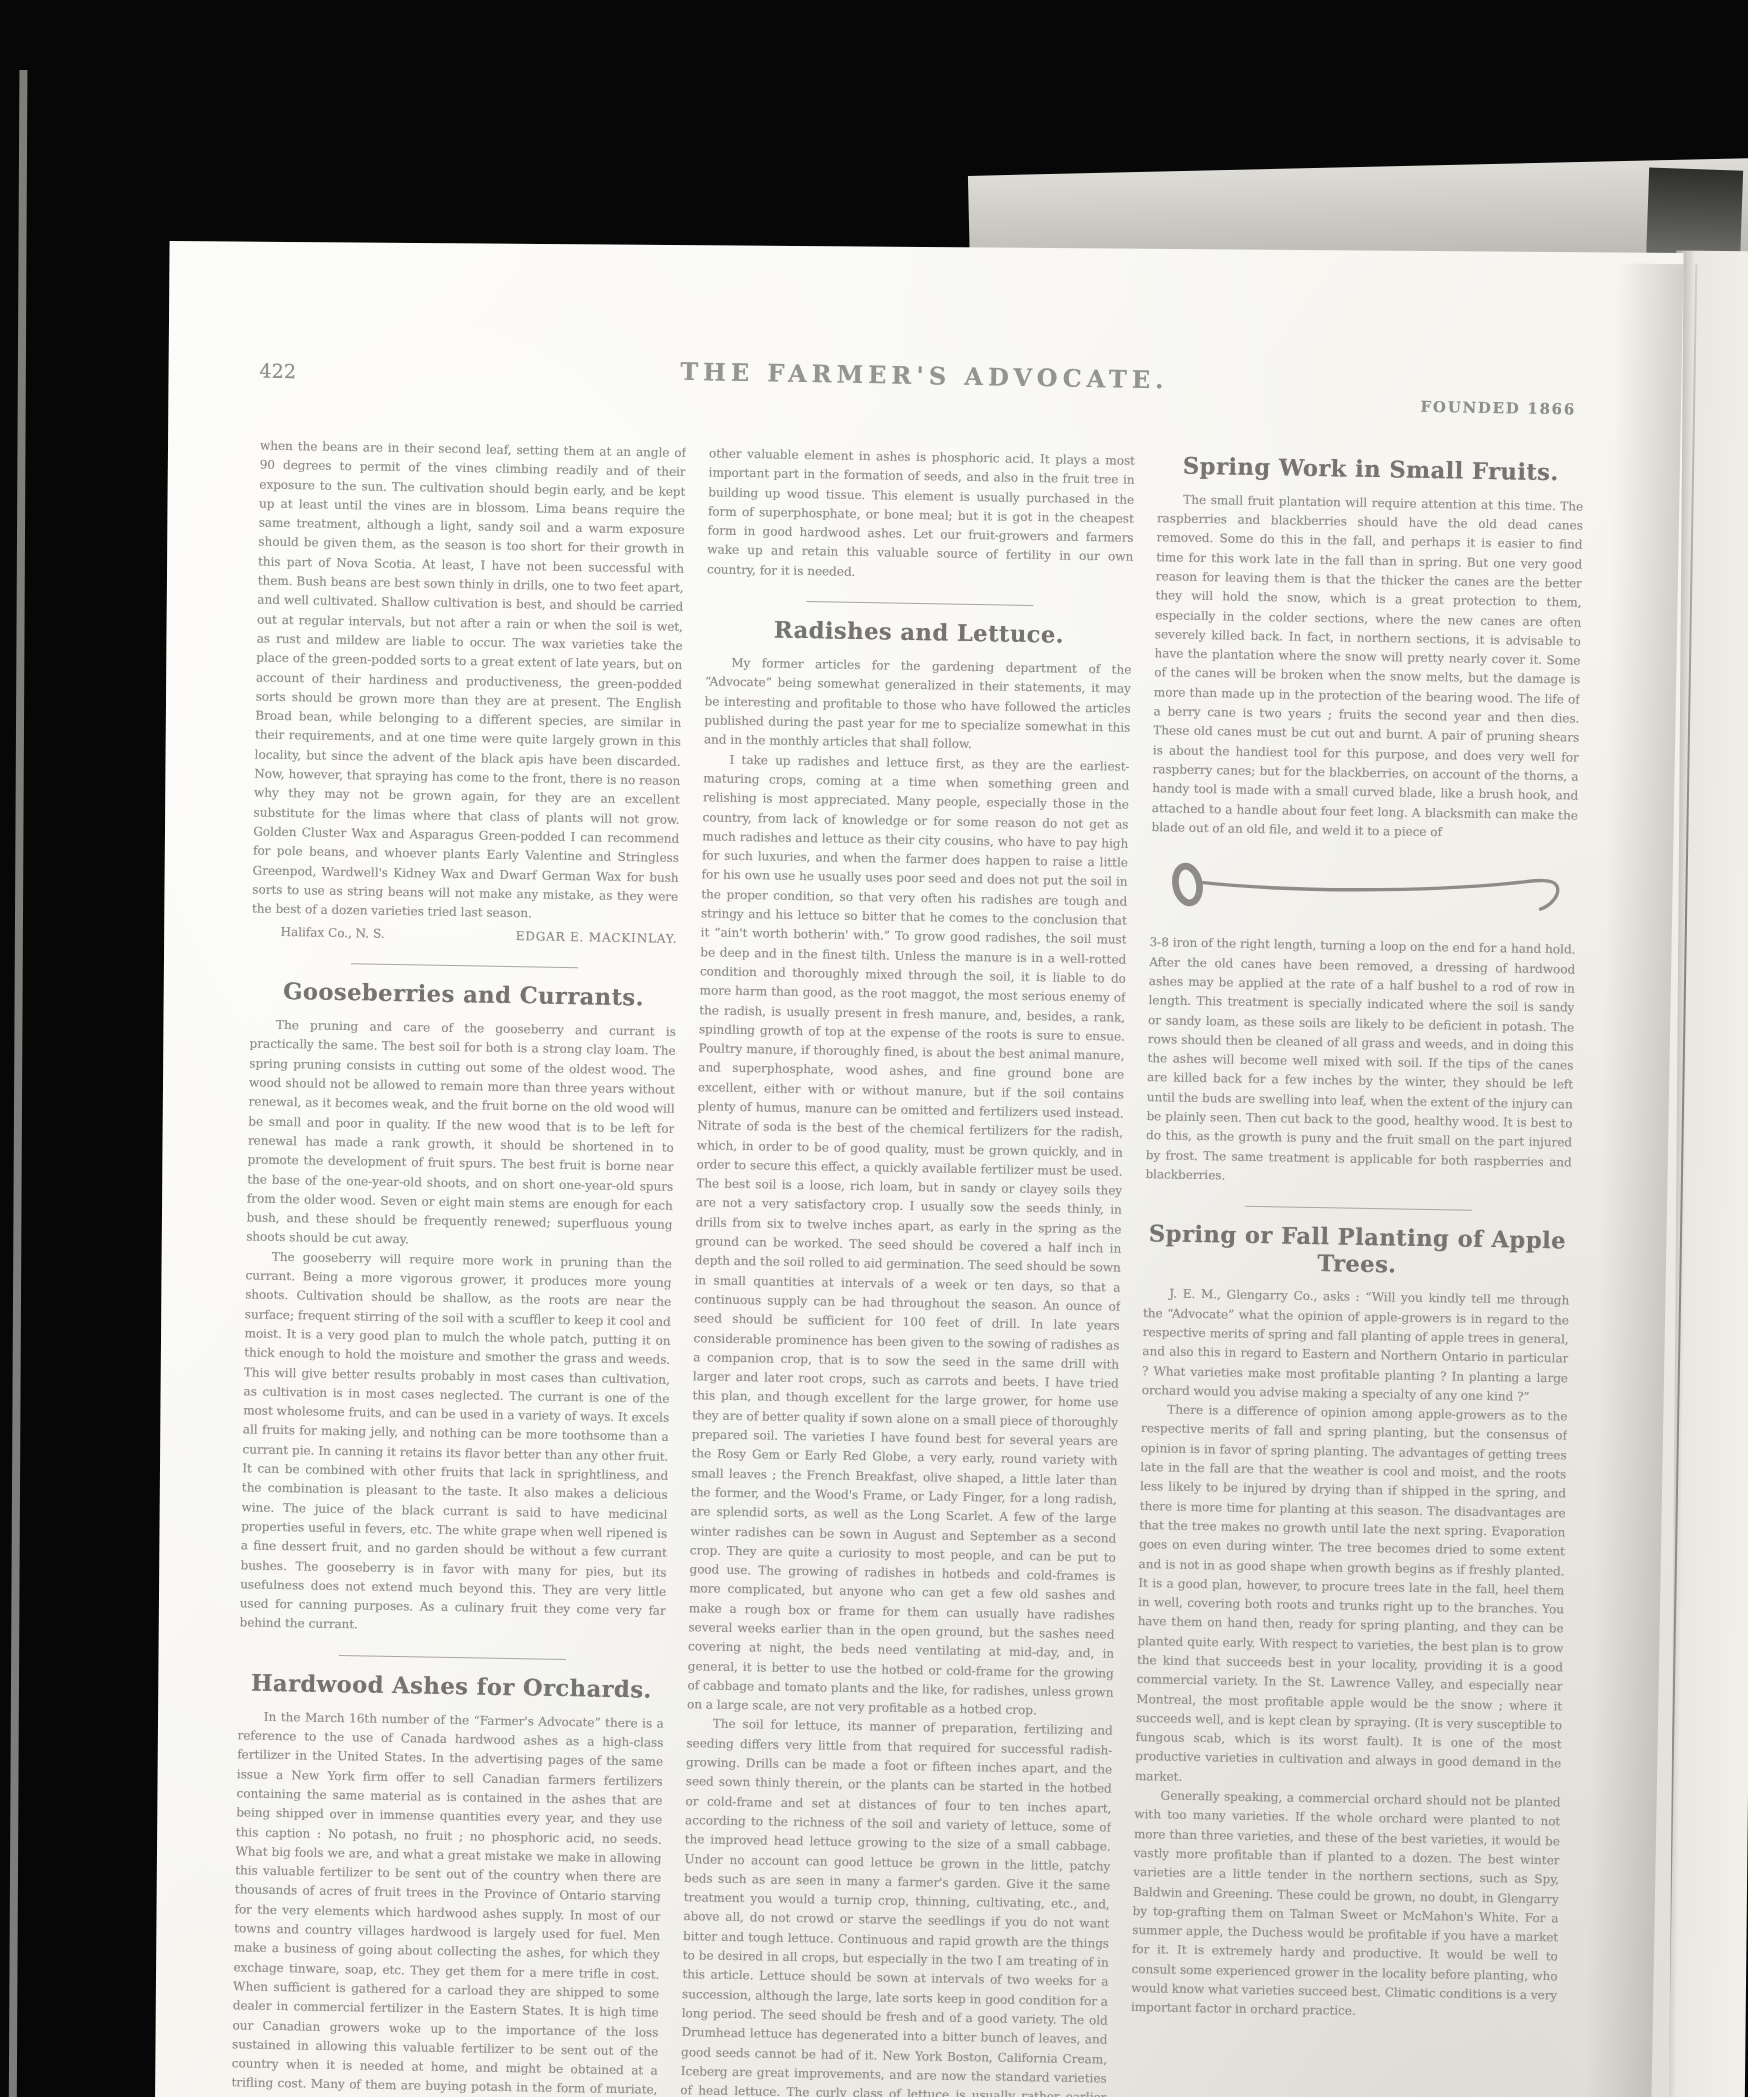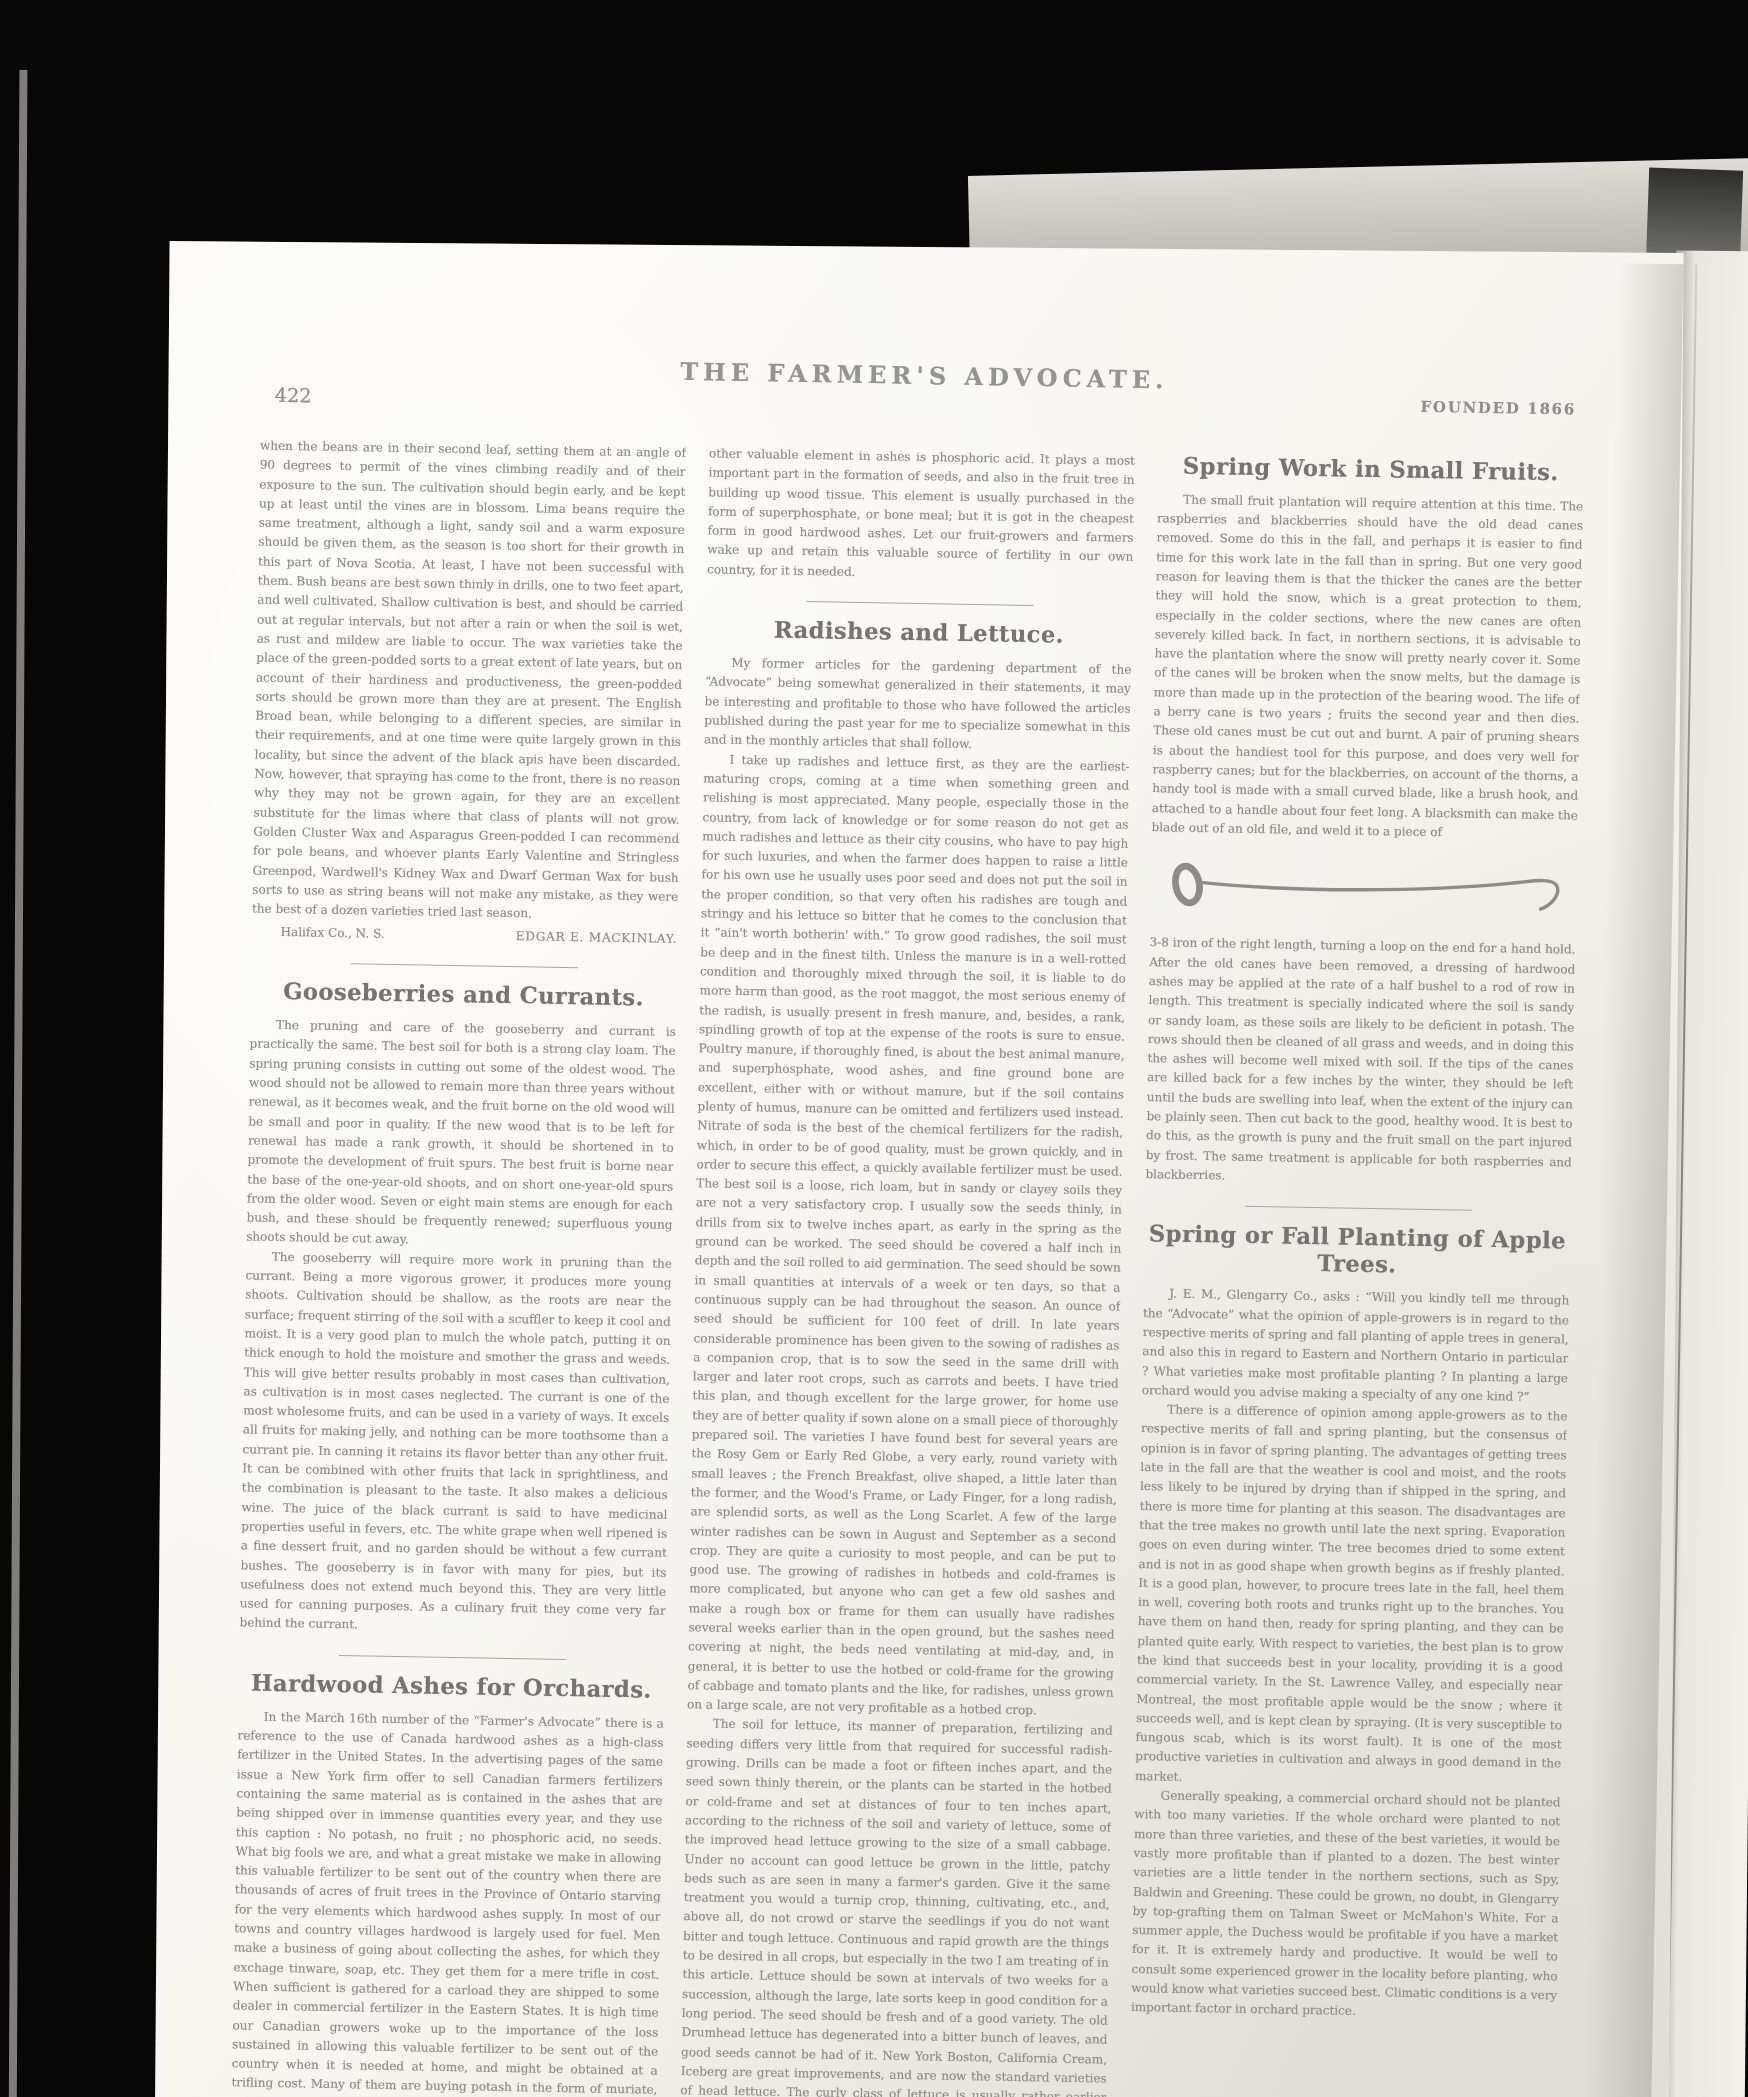--- a/index.html
+++ b/index.html
@@ -41,23 +41,22 @@
       linear-gradient(125deg,#fbfaf6 0%,#f5f4ef 55%,#ebe9e2 100%);
     transform:rotate(.45deg);
   }
   .page-inner{position:absolute;inset:0;transform:rotate(.55deg);transform-origin:22% 0;}
   .gutter-shadow{
     position:absolute;right:0;top:0;width:67px;height:100%;
     background:linear-gradient(to right,rgba(115,112,105,0),rgba(115,112,105,.28));
   }
   
   .page-number{
-    position:absolute;left:108px;top:120px;font-size:19.3px;color:#8d8d8b;
+    position:absolute;left:92px;top:120px;font-size:19.3px;color:#8d8d8b;
     text-shadow:0 0 0.8px rgba(140,140,138,.5);
-    margin-top:24px;
   }
   .masthead{
     position:absolute;left:0;right:0;top:110px;text-align:center;
     font-size:24px;font-weight:600;letter-spacing:5px;color:#949492;
     text-shadow:0 0 0.8px rgba(140,140,138,.45);
   }
   .founded{
     position:absolute;right:105px;top:138px;font-size:15px;font-weight:600;
     letter-spacing:1.7px;color:#8f8f8d;text-shadow:0 0 0.8px rgba(140,140,138,.45);
   }

